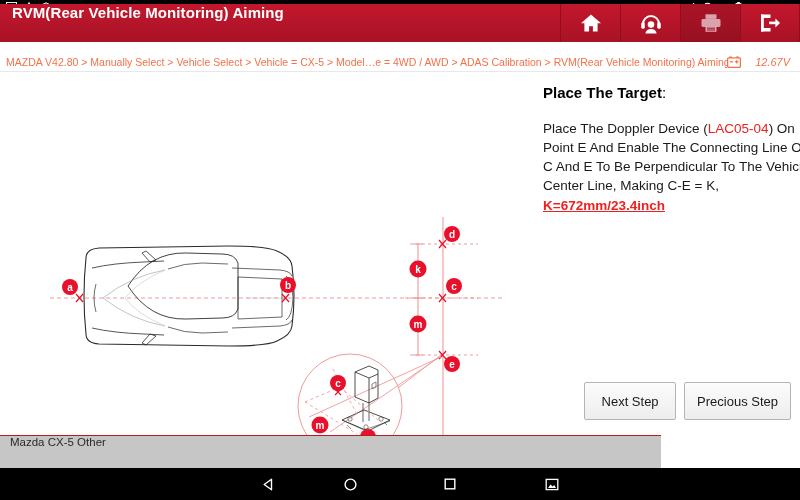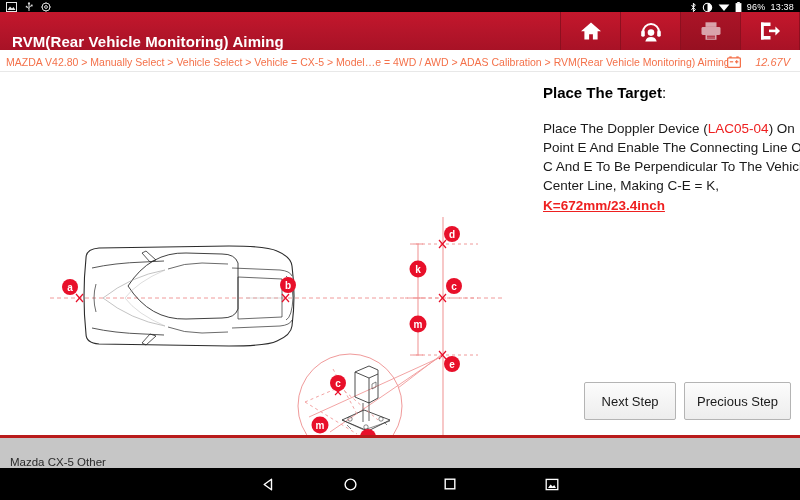--- a/index.html
+++ b/index.html
@@ -23,24 +23,24 @@
   .sb-right {
     margin-left: auto;
     display: flex; align-items: center; gap: 5px;
     color: #ffffff; font-size: 9px;
   }
   .sb-ico { display: block; }
   .sb-text { font-size: 9px; color: #fff; letter-spacing: .2px; }
 
   
   .titlebar {
-    position: absolute; top: 12px; left: 0;
+    position: absolute; top: 4px; left: 0;
     width: 800px; height: 38px;
     background: linear-gradient(180deg, #c4172c 0%, #b5152a 50%, #a81226 100%);
-    display: flex; align-items: flex-end;
+    display: flex; align-items: flex-start;
   }
   .title-text {
     color: #ffffff; font-size: 15px; font-weight: bold;
     padding-left: 12px; letter-spacing: .1px;
   }
   .toolbar { margin-left: auto; display: flex; height: 38px; }
   .tbtn {
     width: 60px; height: 38px;
     display: flex; align-items: center; justify-content: center;
     border-left: 1px solid #8d0f1f;
@@ -112,24 +112,24 @@
     border: 1px solid #b4b4b4;
     border-radius: 2px;
     font-size: 13px; color: #1a1a1a;
     font-family: "Liberation Sans", sans-serif;
     display: flex; align-items: center; justify-content: center;
   }
 
   
   .bottombar {
     position: absolute; top: 435px; left: 0;
-    width: 800px; height: 33px;
+    width: 661px; height: 33px;
     background: #c6c6c6;
-    display: flex; align-items: flex-end;
-    border-top: 3px solid #b91c1c;
+    display: flex; align-items: flex-start;
+    border-top: 1px solid #b91c1c;
   }
   .bottombar span {
     font-size: 11.5px; color: #2a2a2a; padding-left: 10px;
   }
 
   
   .navbar {
     position: absolute; top: 468px; left: 0;
     width: 800px; height: 32px;
     background: #000000;

